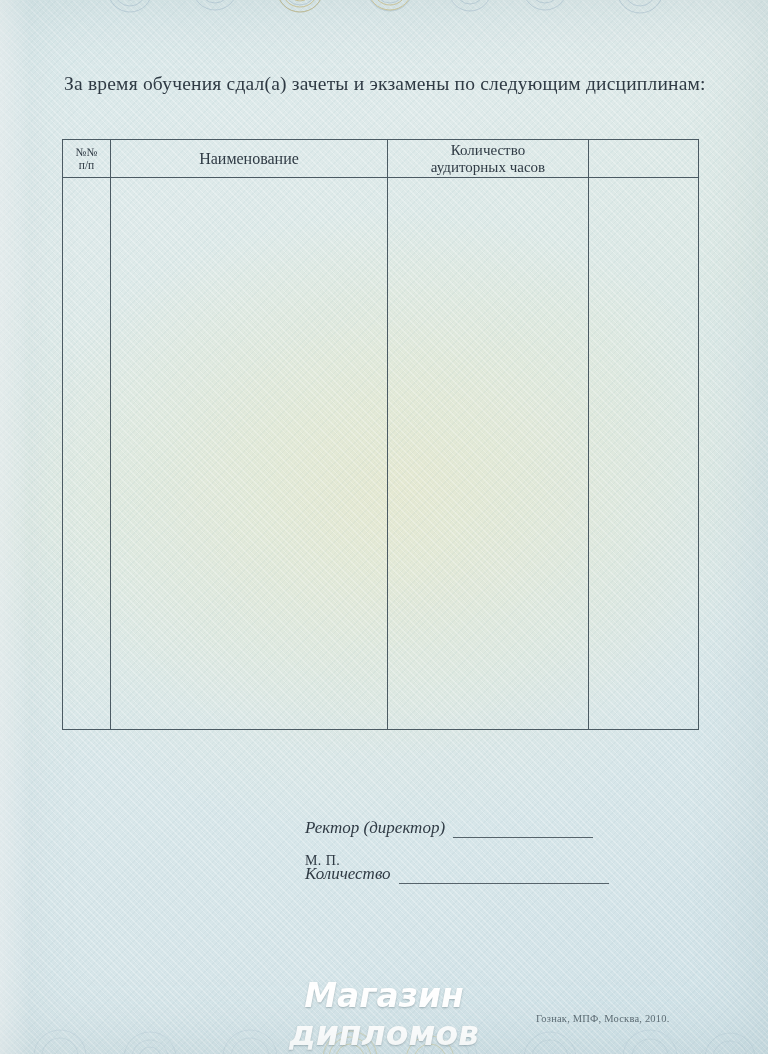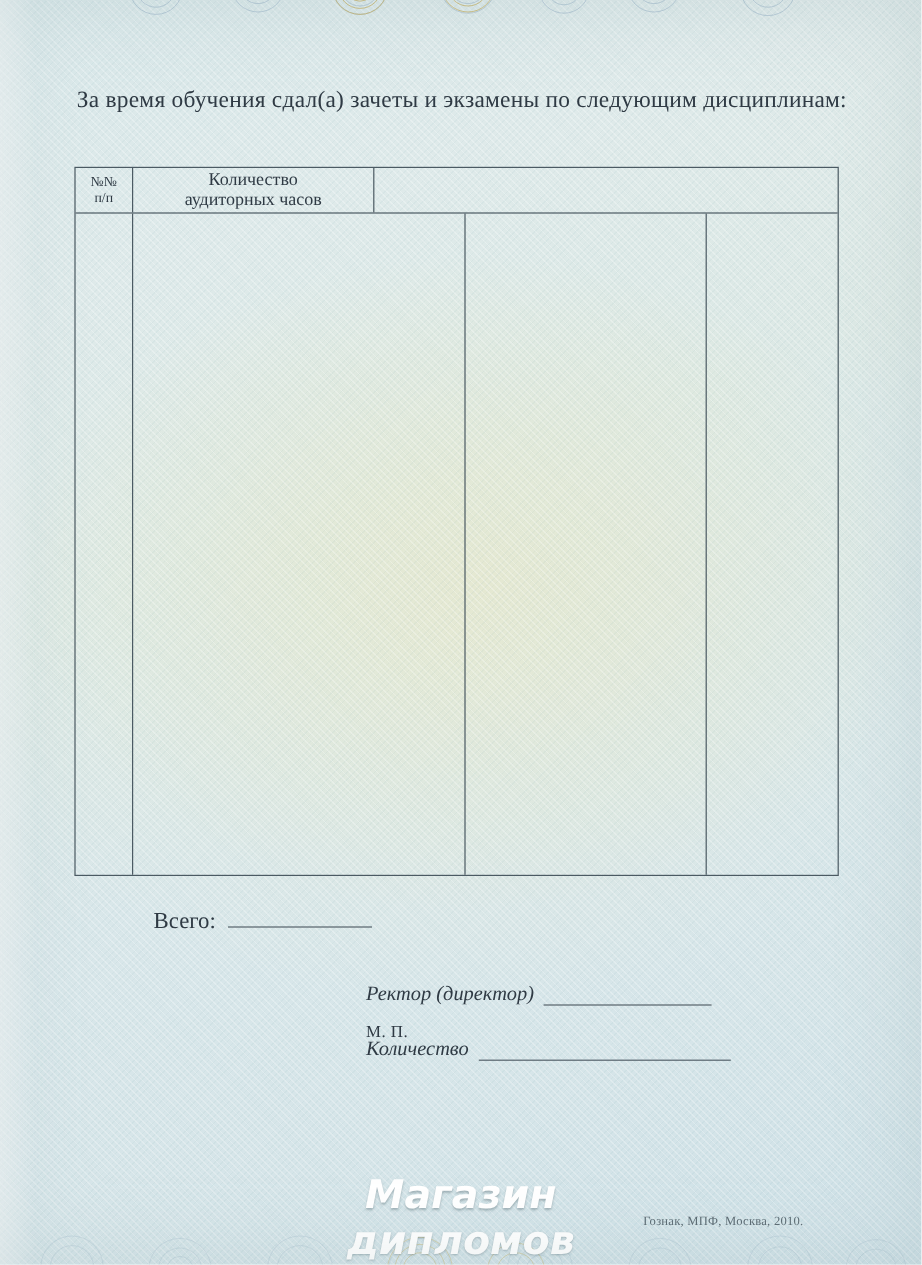--- a/index.html
+++ b/index.html
@@ -278,39 +278,38 @@
     <div class="heading">За время обучения сдал(а) зачеты и экзамены по следующим дисциплинам:</div>
 
     <div class="table">
       <div class="table-head">
         <div class="col col-n">
           <div>
             <div class="th-n">№№</div>
             <div class="th-n">п/п</div>
           </div>
         </div>
+        <div class="col col-name">
+          <div class="th-name">Наименование</div>
+        </div>
         <div class="col col-hours">
           <div>
             <div class="th-hours">Количество</div>
             <div class="th-hours">аудиторных часов</div>
           </div>
         </div>
       </div>
       <div class="table-body">
         <div class="col col-n"></div>
         <div class="col col-name"></div>
         <div class="col col-hours"></div>
         <div class="col col-mark"></div>
       </div>
     </div>
 
-    <div class="total-row">
-      <span class="total-label">Всего:</span>
-      <span class="total-line"></span>
-    </div>
 
     <div class="mp">М. П.</div>
 
     <div class="signatures">
       <div class="sig-row">
         <span class="sig-label">Ректор (директор)</span>
         <span class="sig-line short"></span>
       </div>
       <div class="sig-row">
         <span class="sig-label">Количество</span>

